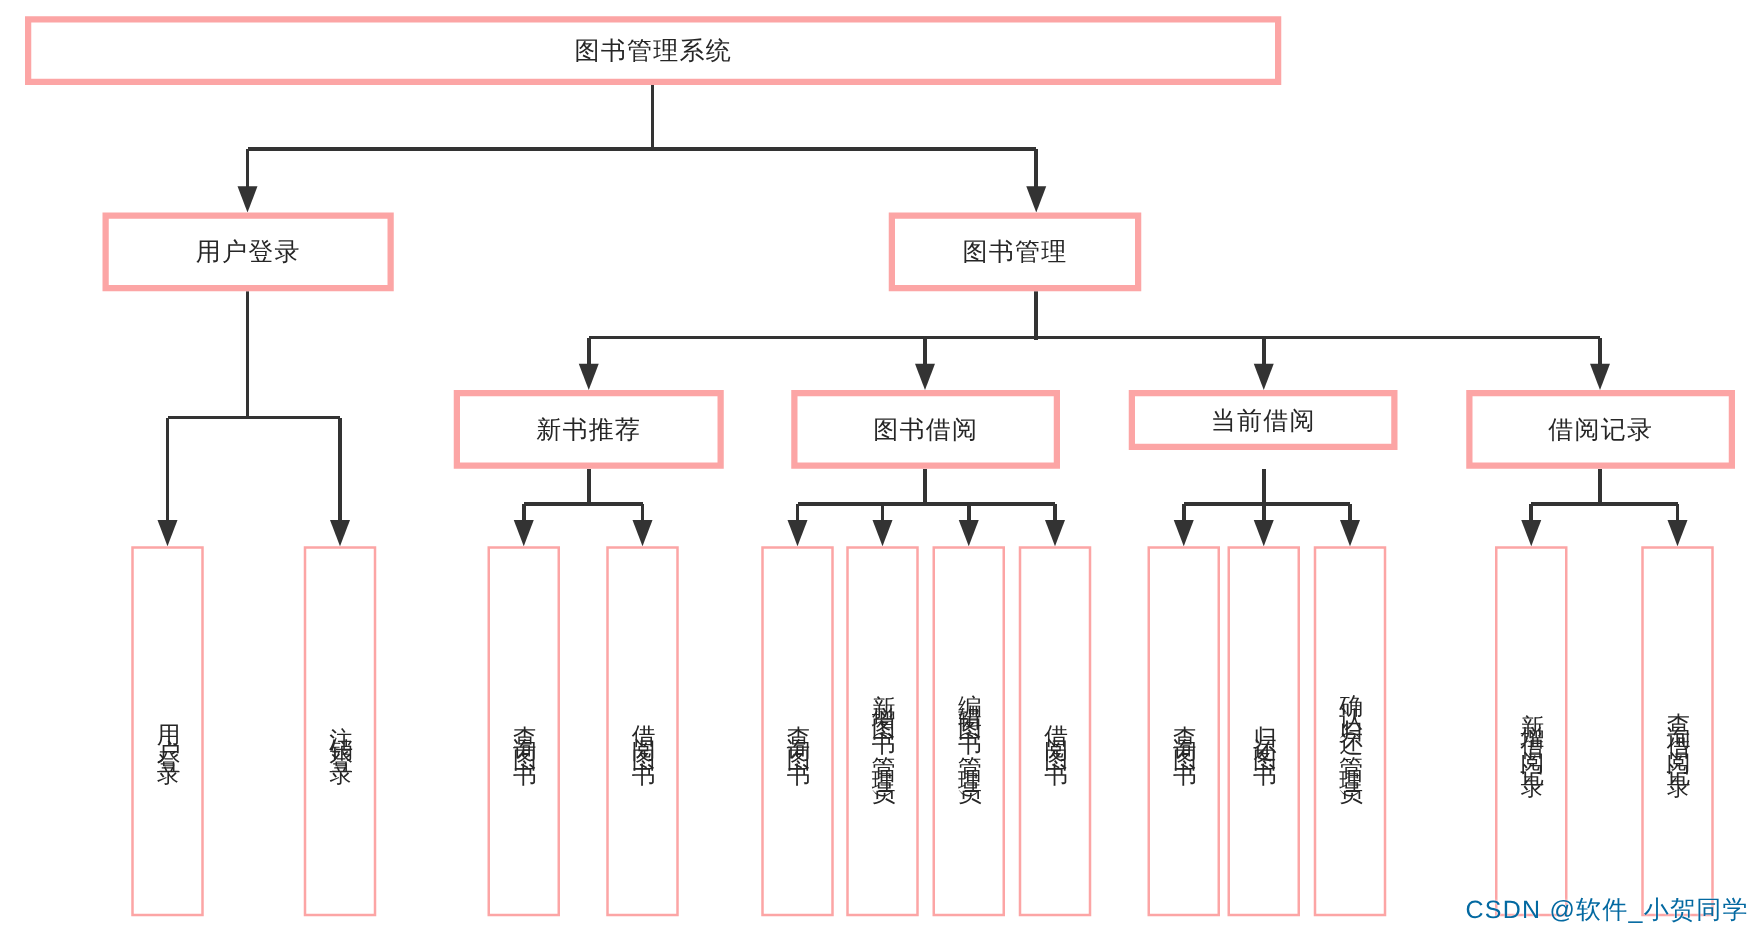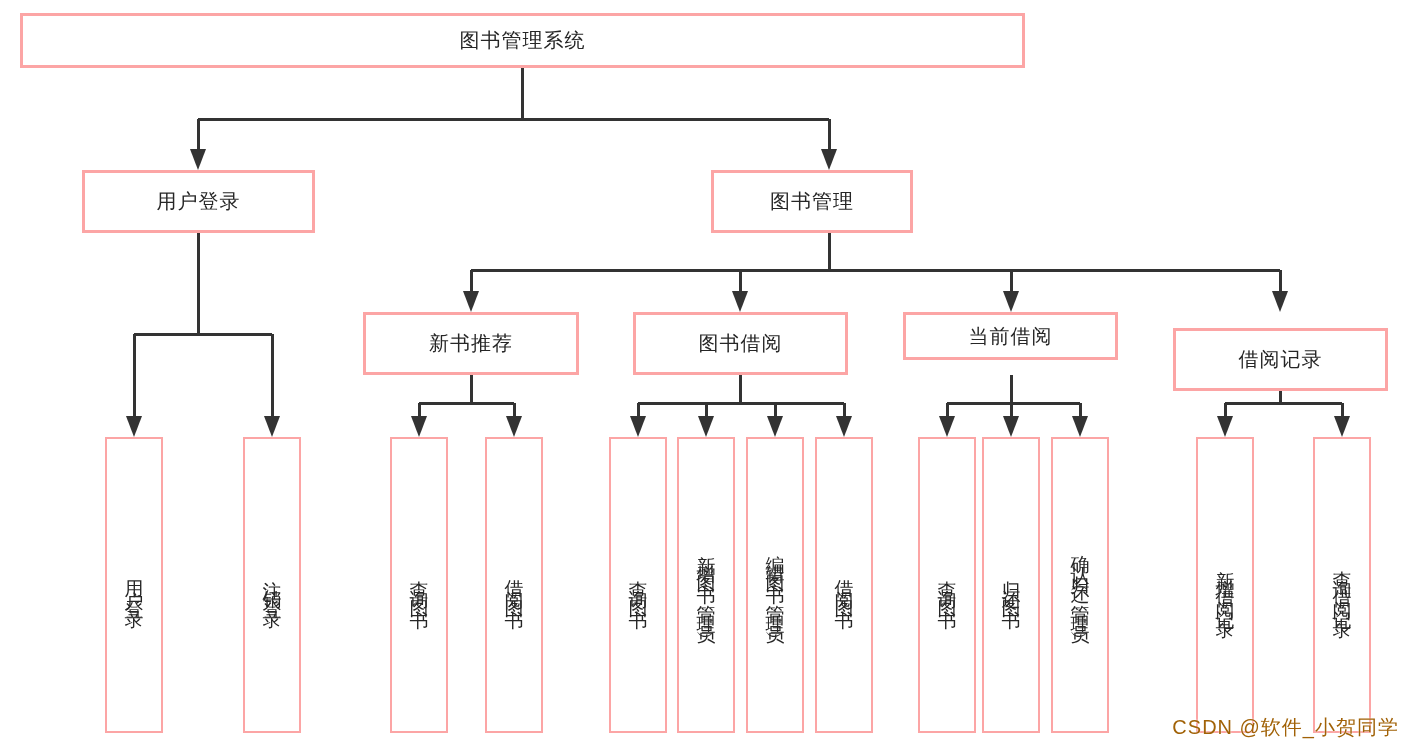--- a/index.html
+++ b/index.html
@@ -18,21 +18,21 @@
   .connector-layer {
     position: absolute;
     left: 0;
     top: 0;
     z-index: 1;
   }
   .node {
     position: absolute;
     box-sizing: border-box;
     background: #ffffff;
-    border: 3px solid #fca5a5;
+    border: 5px solid #fca5a5;
     display: flex;
     align-items: center;
     justify-content: center;
     color: #262626;
     font-size: 20px;
     letter-spacing: 1px;
     z-index: 2;
   }
   .node.leaf {
     border-width: 2.5px;
@@ -47,21 +47,21 @@
     letter-spacing: 10px;
     line-height: 1.05;
     white-space: nowrap;
   }
   .htext { white-space: nowrap; }
   .watermark {
     position: absolute;
     right: 6px;
     top: 714px;
     font-size: 20px;
-    color: #a16207;
+    color: #0369a1;
     letter-spacing: 1px;
     text-shadow: 0 0 2px #ffffff;
     z-index: 3;
   }
 </style>
 </head>
 <body>
 
 <div class="canvas">
 
@@ -123,21 +123,21 @@
 
   <div class="node" style="left:363px; top:312px; width:216px; height:63px;">
     <span class="htext">新书推荐</span>
   </div>
   <div class="node" style="left:633px; top:312px; width:215px; height:63px;text-align:right;">
     <span class="htext">图书借阅</span>
   </div>
   <div class="node" style="left:903px; top:312px; width:215px; height:48px;">
     <span class="htext">当前借阅</span>
   </div>
-  <div class="node" style="left:1173px; top:312px; width:215px; height:63px;margin-top:16px;">
+  <div class="node" style="left:1173px; top:312px; width:215px; height:63px;">
     <span class="htext">借阅记录</span>
   </div>
 
   <div class="node leaf" style="left:105px;">
     <span class="vtext">用户登录</span>
   </div>
   <div class="node leaf" style="left:243px;">
     <span class="vtext">注销登录</span>
   </div>
   <div class="node leaf" style="left:390px;">

